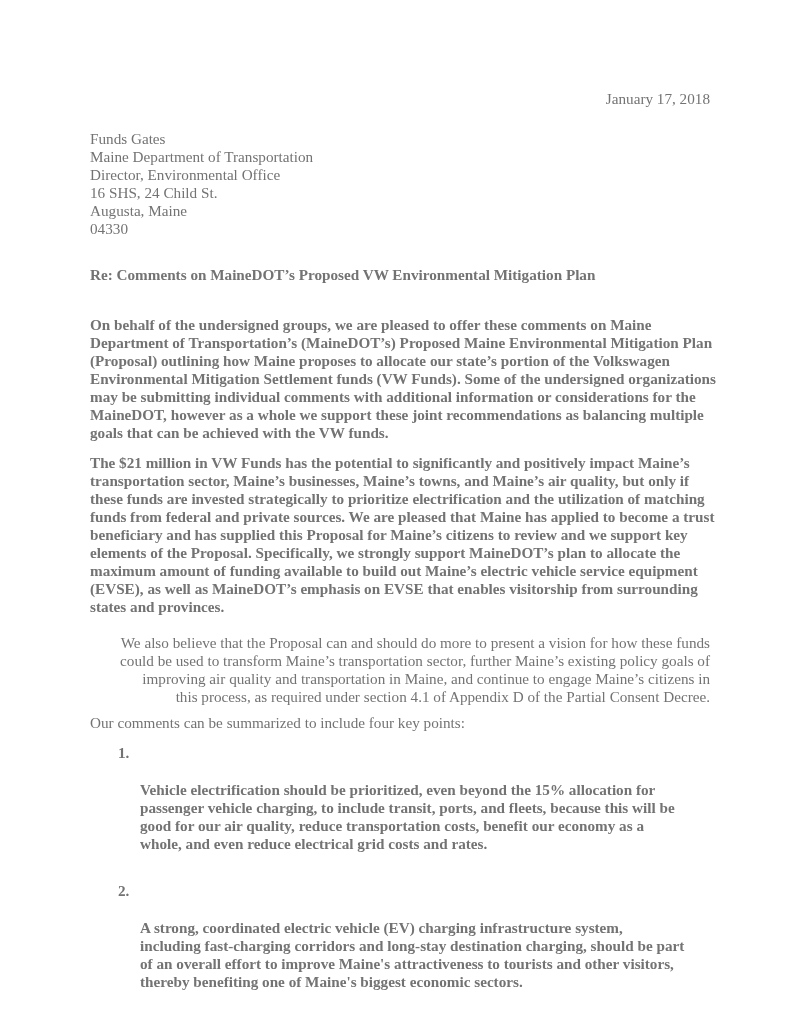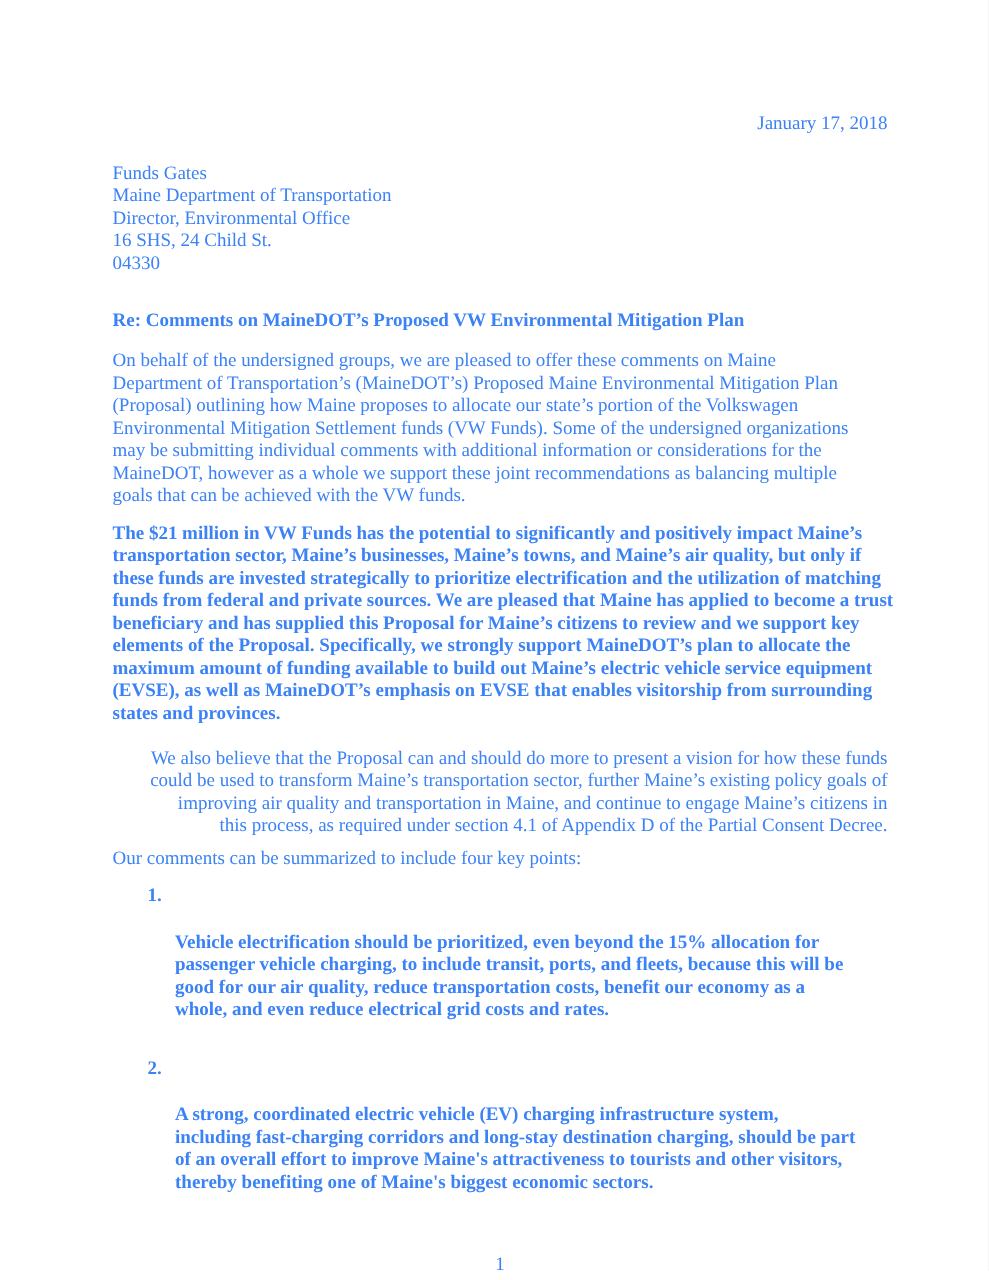--- a/index.html
+++ b/index.html
@@ -11,21 +11,21 @@
     position: relative;
     width: 791px;
     height: 1024px;
     margin: 0 auto;
     background: #ffffff;
     box-sizing: border-box;
     padding: 90px 81px 0 90px;
     font-family: "Liberation Serif", "DejaVu Serif", serif;
     font-size: 15.2px;
     line-height: 18px;
-    color: #3b82f6;
+    color: #737373;
     overflow: hidden;
   }
   .content {
     width: 620px;
   }
   .date {
     text-align: right;
     width: 620px;
   }
   .address {
@@ -35,21 +35,21 @@
     display: block;
   }
   .subject {
     margin-top: 28px;
     font-weight: 700;
   }
   .para {
     margin: 0;
     white-space: pre;
   }
-  .para-1 { margin-top: 14px; }
+  .para-1 { margin-top: 32px; font-weight: bold; }
   .para-2 { margin-top: 12px; font-weight: bold; }
   .para-3 { margin-top: 18px; text-align: right; }
   .intro  { margin-top: 8px; }
   .list {
     margin-top: 12px;
     margin-left: 28px;
   }
   .list-item {
     display: flex;
     font-weight: 700;
@@ -76,20 +76,21 @@
 <div class="page">
   <div class="content">
 
     <div class="date">January 17, 2018</div>
 
     <div class="address">
       <span class="addr-line">Funds Gates</span>
       <span class="addr-line">Maine Department of Transportation</span>
       <span class="addr-line">Director, Environmental Office</span>
       <span class="addr-line">16 SHS, 24 Child St.</span>
+      <span class="addr-line">Augusta, Maine</span>
       <span class="addr-line">04330</span>
     </div>
 
     <div class="subject">Re: Comments on MaineDOT’s Proposed VW Environmental Mitigation Plan</div>
 
     <p class="para para-1">On behalf of the undersigned groups, we are pleased to offer these comments on Maine
 Department of Transportation’s (MaineDOT’s) Proposed Maine Environmental Mitigation Plan
 (Proposal) outlining how Maine proposes to allocate our state’s portion of the Volkswagen
 Environmental Mitigation Settlement funds (VW Funds). Some of the undersigned organizations
 may be submitting individual comments with additional information or considerations for the

